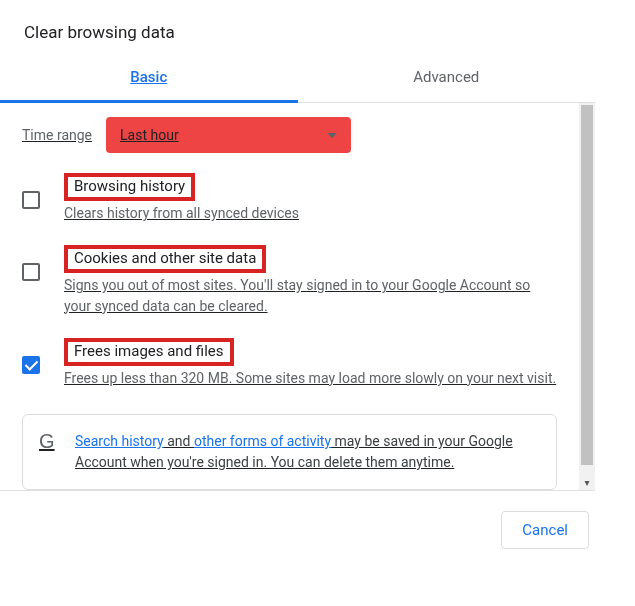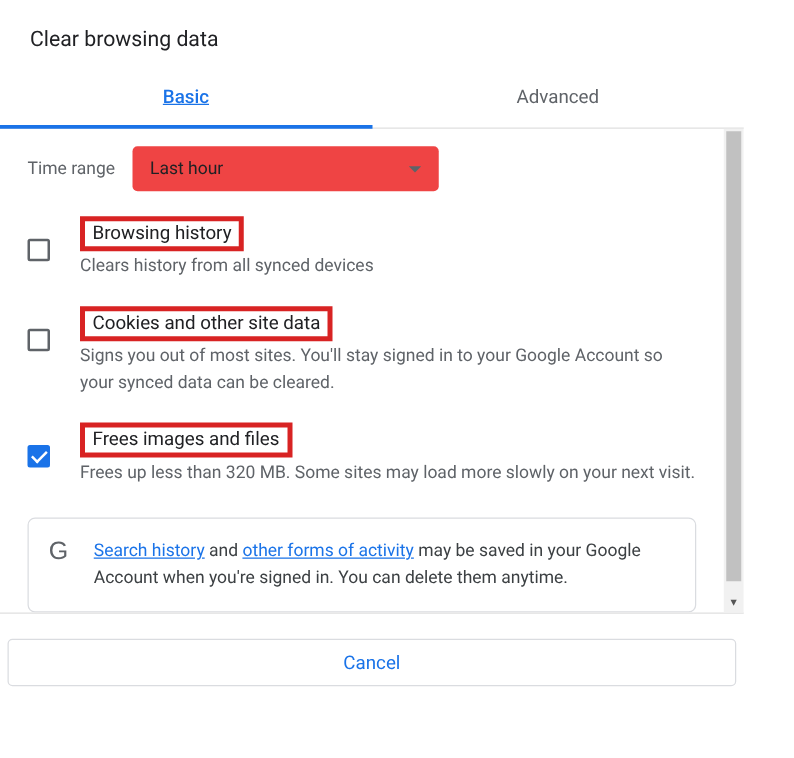--- a/index.html
+++ b/index.html
@@ -2,21 +2,21 @@
 <html><head>
 <meta charset="utf-8">
 <style>
 * { box-sizing: border-box; margin: 0; padding: 0; }
 body { font-family: Roboto, Arial, sans-serif; font-size: 14px; color: #202124; width: 635px; height: 606px; background: #fff; position: relative; }
 .dialog { width: 595px; }
 .title { font-size: 17px; font-weight: 400; padding: 22px 24px 12px; color: #202124; }
 .tabs { display: flex; border-bottom: 1px solid #e0e0e0; }
 .tab { flex: 1; text-align: center; padding: 14px 0; font-size: 15px; cursor: pointer; color: #5f6368; }
 .tab.active { color: #1a73e8; font-weight: 500; border-bottom: 3px solid #1a73e8; margin-bottom: -1px; text-decoration: underline; }
-.scroll-area { position: relative; max-height: 400px; overflow: hidden; border-bottom: 1px solid #e0e0e0; padding-bottom: 0; }
+.scroll-area { position: relative; max-height: 400px; overflow: hidden; border-bottom: 1px solid #e0e0e0; padding-bottom: 0; text-decoration: underline; }
 .scrollbar-track { position: absolute; right: 0; top: 0; bottom: 0; width: 16px; background: #f1f1f1; }
 .scrollbar-thumb { position: absolute; left: 2px; right: 2px; top: 2px; height: 360px; background: #c1c1c1; }
 .scrollbar-down { position: absolute; left: 0; right: 0; bottom: 0; height: 16px; display: flex; align-items: center; justify-content: center; color: #555; font-size: 10px; }
 .content { padding: 14px 22px 0 22px; margin-right: 16px; }
 .row-range { display: flex; align-items: center; margin-bottom: 20px; }
 .range-label { color: #5f6368; margin-right: 14px; font-size: 14px; }
 .select { display: flex; align-items: center; justify-content: space-between; background: #ef4444; border-radius: 4px; padding: 10px 14px; width: 245px; cursor: pointer; }
 .select span { color: #202124; }
 .select .caret { width: 0; height: 0; border-left: 5px solid transparent; border-right: 5px solid transparent; border-top: 5px solid #5f6368; }
 .item { display: flex; align-items: flex-start; margin-bottom: 22px; }
@@ -24,21 +24,21 @@
 .checkbox.checked { background: #1a73e8; border-color: #1a73e8; position: relative; }
 .checkbox.checked::after { content: ""; position: absolute; left: 4px; top: 0; width: 5px; height: 10px; border: solid #fff; border-width: 0 2px 2px 0; transform: rotate(45deg); }
 .item-body { flex: 1; }
 .item-title { font-size: 15px; color: #202124; margin-bottom: 4px; display: inline-block; }
 .item-desc { font-size: 14px; color: #5f6368; line-height: 1.45; }
 .highlight { border: 4px solid #d82323; padding: 0 6px 2px; display: inline-block; margin-bottom: 2px; }
 .info-box { border: 1px solid #dadce0; border-radius: 6px; padding: 16px 16px; display: flex; align-items: flex-start; margin-top: 26px; margin-bottom: 0; }
 .g-icon { width: 22px; flex-shrink: 0; margin-right: 14px; font-family: 'Product Sans', Arial, sans-serif; font-size: 20px; font-weight: 500; color: #5f6368; line-height: 1; }
 .info-text { font-size: 14px; color: #3c4043; line-height: 1.5; }
 .info-text a { color: #1a73e8; text-decoration: underline; cursor: pointer; }
-.footer { display: flex; justify-content: flex-end; padding: 20px 6px; gap: 12px; flex-direction: column; }
+.footer { display: flex; justify-content: flex-end; padding: 20px 6px; gap: 12px; }
 .btn { padding: 9px 20px; border-radius: 4px; font-size: 15px; cursor: pointer; text-align: center; }
 .btn-cancel { border: 1px solid #dadce0; color: #1a73e8; background: #fff; }
 .btn-primary { border: 1px solid #1a73e8; background: #1a73e8; color: #fff; }
 </style>
 </head>
 <body>
 
 <div class="dialog">
 
   <div class="title">Clear browsing data</div>

